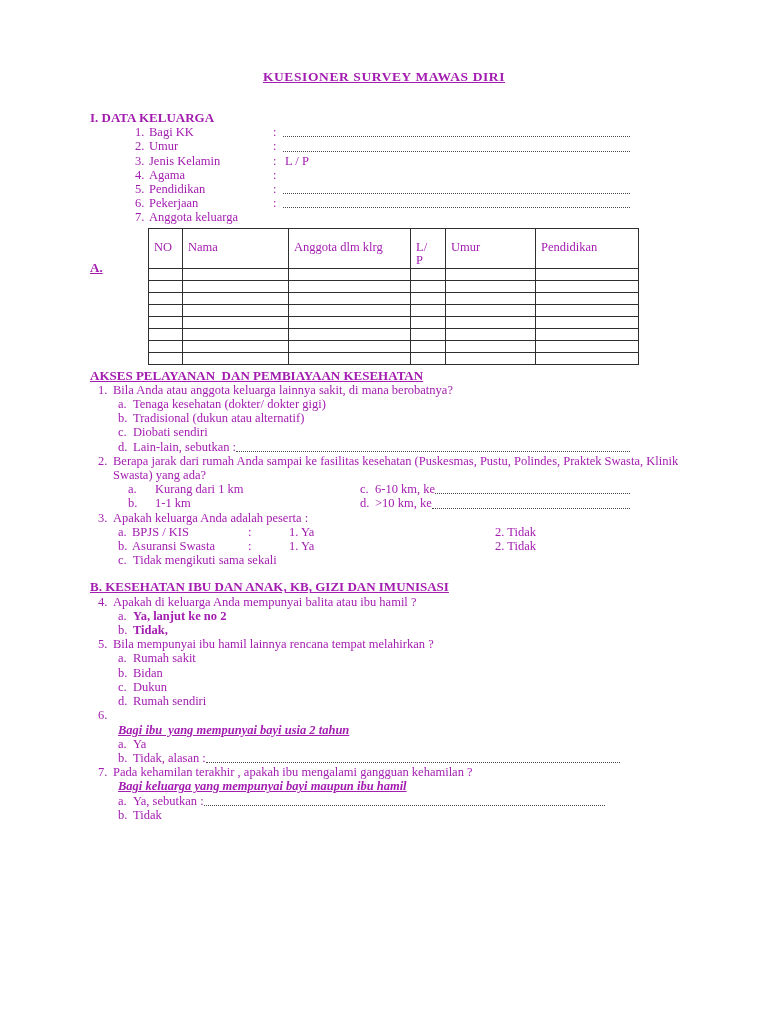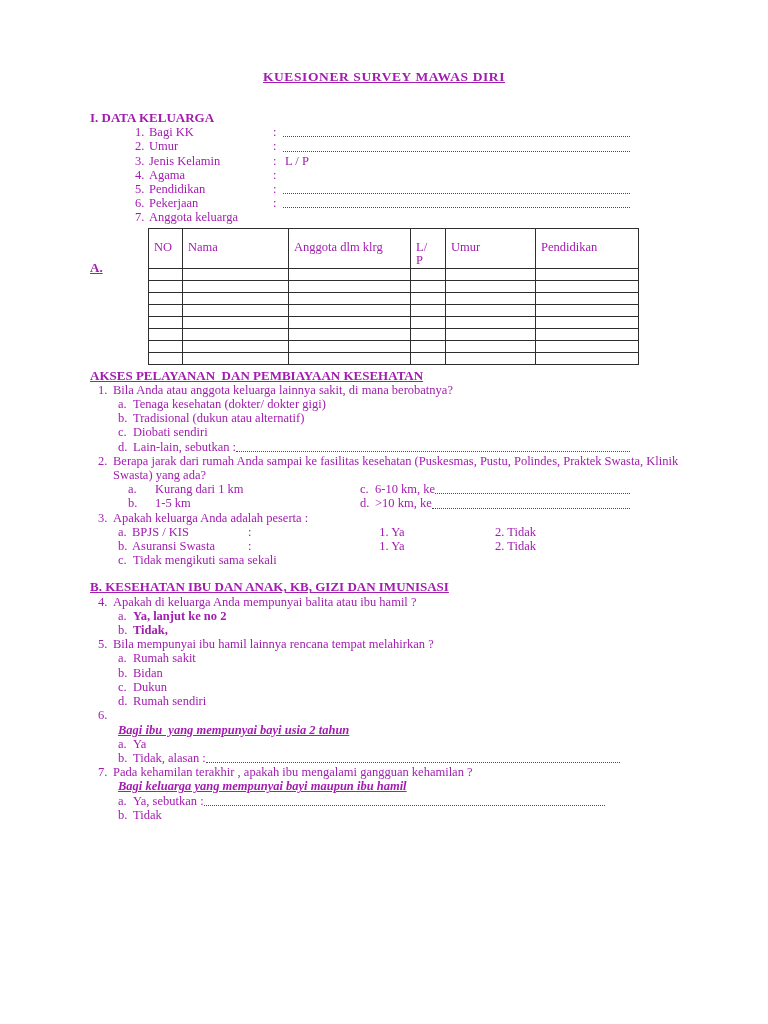--- a/index.html
+++ b/index.html
@@ -63,21 +63,21 @@
 
   .opt2row { display: flex; margin-left: 38px; width: 502px; }
   .opt2-left { width: 232px; flex: none; display: flex; }
   .opt2-left .oletter { width: 27px; }
   .opt2-right { flex: 1 1 auto; display: flex; }
 
   .opt3 { display: flex; margin-left: 28px; }
   .o3letter { width: 14px; flex: none; }
   .o3label { width: 116px; flex: none; }
   .o3colon { width: 41px; flex: none; }
-  .o3yes { width: 206px; flex: none; text-align: center; }
+  .o3yes { width: 206px; flex: none; }
 
   .note { margin-left: 28px; font-weight: bold; font-style: italic; text-decoration: underline; }
 
   .gap-before-b { margin-top: 13px; }
   .akses-heading { margin-top: 4px; }
 </style>
 </head>
 <body>
 
 <div class="page">
@@ -259,21 +259,21 @@
       </span>
       <span class="opt2-right">
         <span class="oletter" data-bind="akses.q2.options_right.0.letter">c.</span>
         <span class="otext" data-bind="akses.q2.options_right.0.text">6-10 km, ke</span>
         <span class="dots"></span>
       </span>
     </div>
     <div class="opt2row">
       <span class="opt2-left">
         <span class="oletter" data-bind="akses.q2.options_left.1.letter">b.</span>
-        <span class="otext" data-bind="akses.q2.options_left.1.text">1-5 km</span>
+        <span class="otext" data-bind="akses.q2.options_left.1.text">1-1 km</span>
       </span>
       <span class="opt2-right">
         <span class="oletter" data-bind="akses.q2.options_right.1.letter">d.</span>
         <span class="otext" data-bind="akses.q2.options_right.1.text">&gt;10 km, ke</span>
         <span class="dots"></span>
       </span>
     </div>
 
     <div class="q">
       <span class="qno" data-bind="akses.q3.no">3.</span>

